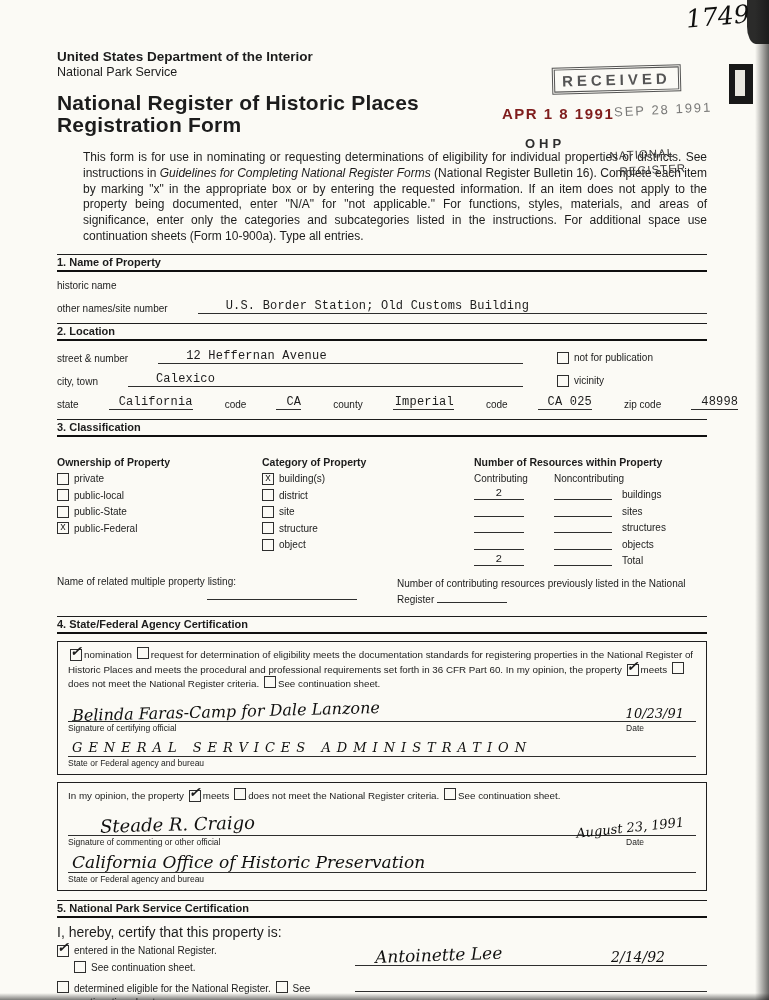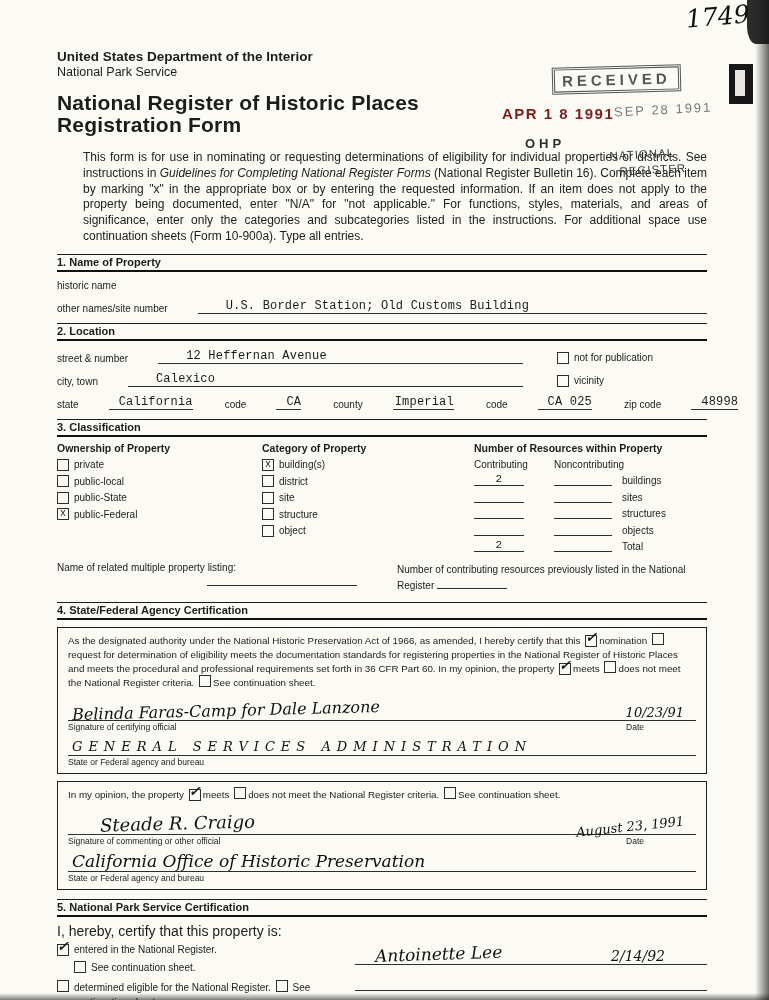--- a/index.html
+++ b/index.html
@@ -44,21 +44,21 @@
   .typed{font-family:"Liberation Mono","DejaVu Sans Mono",monospace;font-size:12px;letter-spacing:.2px;white-space:nowrap;}
   .ml{margin-left:8px;}
   .tail{display:flex;align-items:center;width:150px;margin-left:10px;flex:none;}
 
   .cb{display:inline-block;width:10px;height:10px;border:1.2px solid #2e2e2e;margin-right:5px;vertical-align:-1px;font-size:9px;line-height:10px;text-align:center;flex:none;position:relative;background:#fbfaf5;}
   .cb .mark{display:block;font-style:normal;font-family:"Liberation Mono",monospace;font-size:10px;line-height:10px;}
   .cb .hwmark{font-family:"DejaVu Serif",serif;font-style:italic;font-weight:bold;font-size:14px;line-height:8px;transform:translate(-1px,-3px);}
   .cb.inline{margin:0 2px 0 2px;}
 
   
-  .class-cols{display:flex;margin-top:5px;font-size:10px;}
+  .class-cols{display:flex;margin-top:19px;font-size:10px;}
   .col-o{width:205px;flex:none;}
   .col-c{width:212px;flex:none;}
   .col-r{flex:1;}
   .colhead{font-weight:bold;font-size:10.5px;margin-bottom:5px;}
   .cbrow{display:flex;align-items:center;margin-top:4.5px;}
   .rheads{display:flex;font-size:10px;margin-bottom:3px;}
   .rheads .h1{width:80px;flex:none;}
   .rrow{display:flex;align-items:flex-end;margin-top:3.5px;}
   .runder{width:50px;border-bottom:1px solid #2e2e2e;margin-right:30px;flex:none;text-align:center;min-height:12px;}
   .runder.n{width:58px;margin-right:10px;}
@@ -271,21 +271,21 @@
           <span>Number of contributing resources previously listed in the National Register</span>
           <span class="inline-blank"></span>
         </div>
       </div>
     </div>
 
     <div class="section">
       <div class="section-title">4.  State/Federal Agency Certification</div>
 
       <div class="cert-box">
-        <p class="cert-text"><span>As the designated authority under the National Historic Preservation Act of 1966, as amended, I hereby certify that this</span>
+        <p class="cert-text">
           <span class="cb inline"><span class="mark hwmark">✓</span></span><span>nomination</span>
           <span class="cb inline"><span class="mark"></span></span><span>request for determination of eligibility meets the documentation standards for registering properties in the National Register of Historic Places and meets the procedural and professional requirements set forth in 36 CFR Part 60. In my opinion, the property</span>
           <span class="cb inline"><span class="mark hwmark">✓</span></span><span>meets</span>
           <span class="cb inline"><span class="mark"></span></span><span>does not meet the National Register criteria.</span>
           <span class="cb inline"><span class="mark"></span></span><span>See continuation sheet.</span></p>
         <div class="sig-line">
           <span class="hw sig-name">Belinda Faras-Camp  for  Dale Lanzone</span>
           <span class="hw sig-date">10/23/91</span>
         </div>
         <div class="sig-sub">

